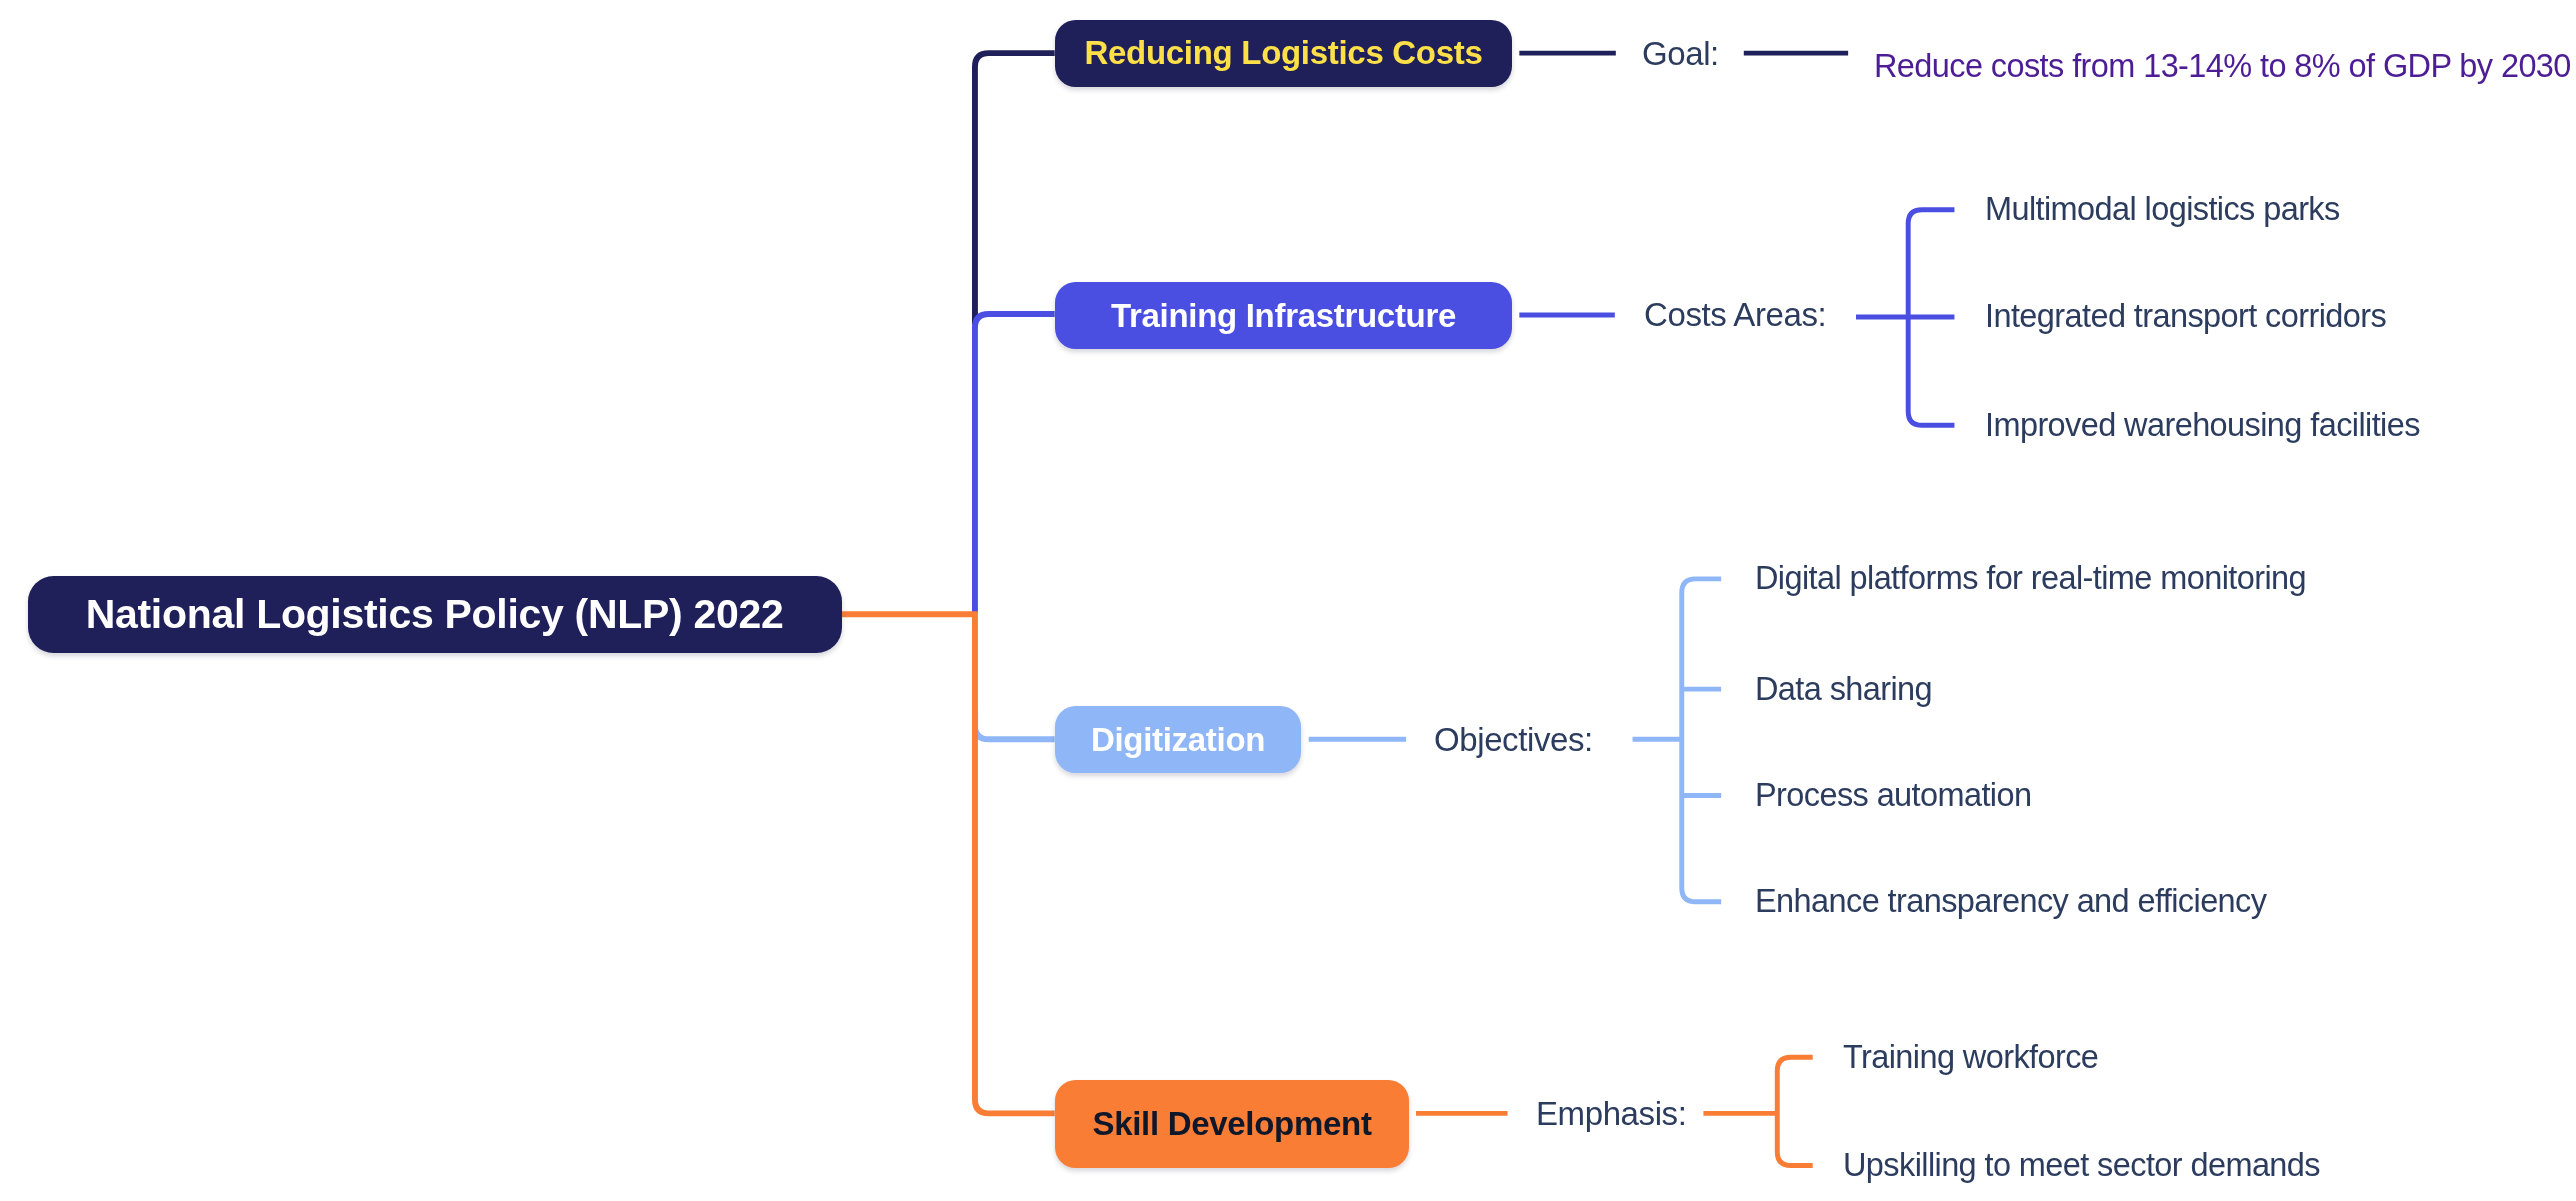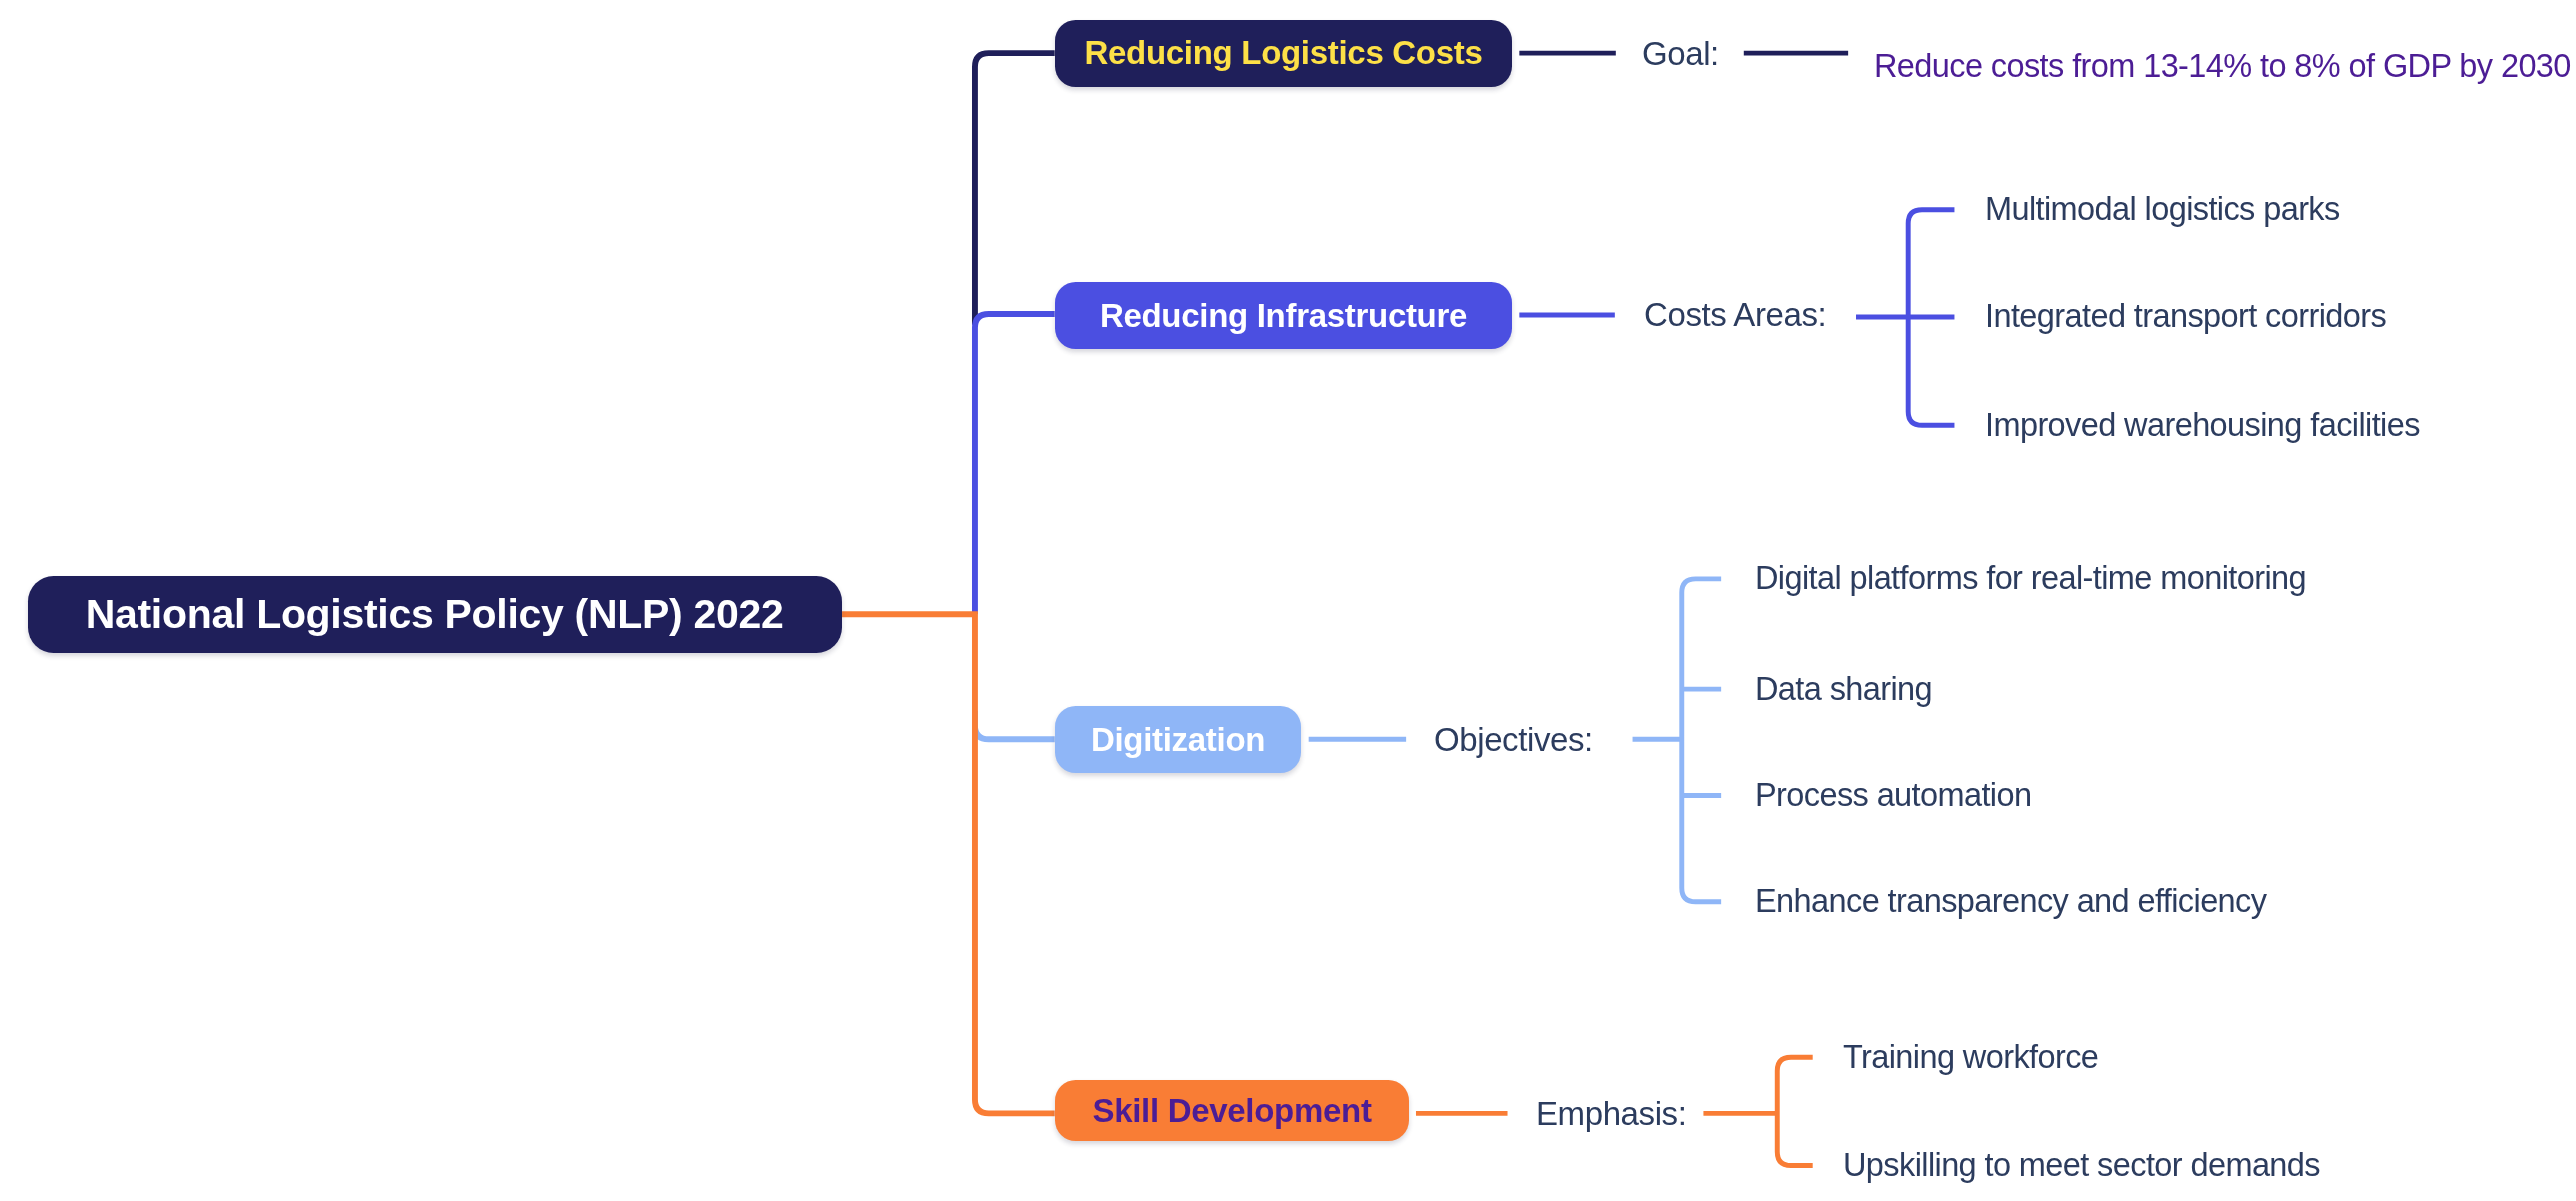--- a/index.html
+++ b/index.html
@@ -87,32 +87,32 @@
              M 1730 1131 L 1805 1131
              M 1841 1074 L 1819 1074 Q 1805 1074 1805 1088 L 1805 1170 Q 1805 1184 1819 1184 L 1841 1184" stroke="#f97d35"></path>
   </svg>
 
   <div class="node root-node" style="left: 27.6px; top: 576px; width: 814px; height: 77px; background-color: rgb(31, 31, 90); color: rgb(255, 255, 255);">National Logistics Policy (NLP) 2022</div>
 
   <div class="node branch-node" style="left: 1055px; top: 19.7px; width: 457px; height: 67px; background-color: rgb(31, 31, 90); color: #fde047;">Reducing Logistics Costs</div>
   <div class="annotation" style="left: 1642px; top: 32.5px; color: rgb(44, 60, 94); text-align: right;">Goal:</div>
   <div class="leaf" style="left: 1874px; top: 46px; color: #4c1d95;">Reduce costs from 13-14% to 8% of GDP by 2030</div>
 
-  <div class="node branch-node" style="left: 1055px; top: 282px; width: 457px; height: 67px; background-color: rgb(75, 79, 225); color: rgb(255, 255, 255);">Reducing Infrastructure</div>
+  <div class="node branch-node" style="left: 1055px; top: 282px; width: 457px; height: 67px; background-color: rgb(75, 79, 225); color: rgb(255, 255, 255);">Training Infrastructure</div>
   <div class="annotation" style="left: 1644px; top: 294px; color: rgb(44, 60, 94);">Costs Areas:</div>
   <div class="leaf" style="left: 1985px; top: 189px; color: rgb(44, 60, 94);">Multimodal logistics parks</div>
   <div class="leaf" style="left: 1985px; top: 296px; color: rgb(44, 60, 94);">Integrated transport corridors</div>
   <div class="leaf" style="left: 1985px; top: 405px; color: rgb(44, 60, 94);">Improved warehousing facilities</div>
 
   <div class="node branch-node" style="left: 1055px; top: 706px; width: 246px; height: 67px; background-color: rgb(143, 182, 247); color: rgb(255, 255, 255);">Digitization</div>
   <div class="annotation" style="left: 1434px; top: 719px; color: rgb(44, 60, 94);">Objectives:</div>
   <div class="leaf" style="left: 1755px; top: 558px; color: rgb(44, 60, 94);">Digital platforms for real-time monitoring</div>
   <div class="leaf" style="left: 1755px; top: 669px; color: rgb(44, 60, 94);">Data sharing</div>
   <div class="leaf" style="left: 1755px; top: 775px; color: rgb(44, 60, 94);">Process automation</div>
   <div class="leaf" style="left: 1755px; top: 881px; color: rgb(44, 60, 94);">Enhance transparency and efficiency</div>
 
-  <div class="node branch-node" style="left: 1055px; top: 1080px; width: 354px; height: 61px; background-color: rgb(249, 125, 53); color: #4c1d95;">Skill Development</div>
+  <div class="node branch-node" style="left: 1055px; top: 1080px; width: 354px; height: 88px; background-color: rgb(249, 125, 53); color: #0f172a;">Skill Development</div>
   <div class="annotation" style="left: 1536px; top: 1093px; color: rgb(44, 60, 94);">Emphasis:</div>
   <div class="leaf" style="left: 1843px; top: 1037px; color: rgb(44, 60, 94);">Training workforce</div>
   <div class="leaf" style="left: 1843px; top: 1145px; color: rgb(44, 60, 94);">Upskilling to meet sector demands</div>
 
 </div>
 
 
 </body></html>

